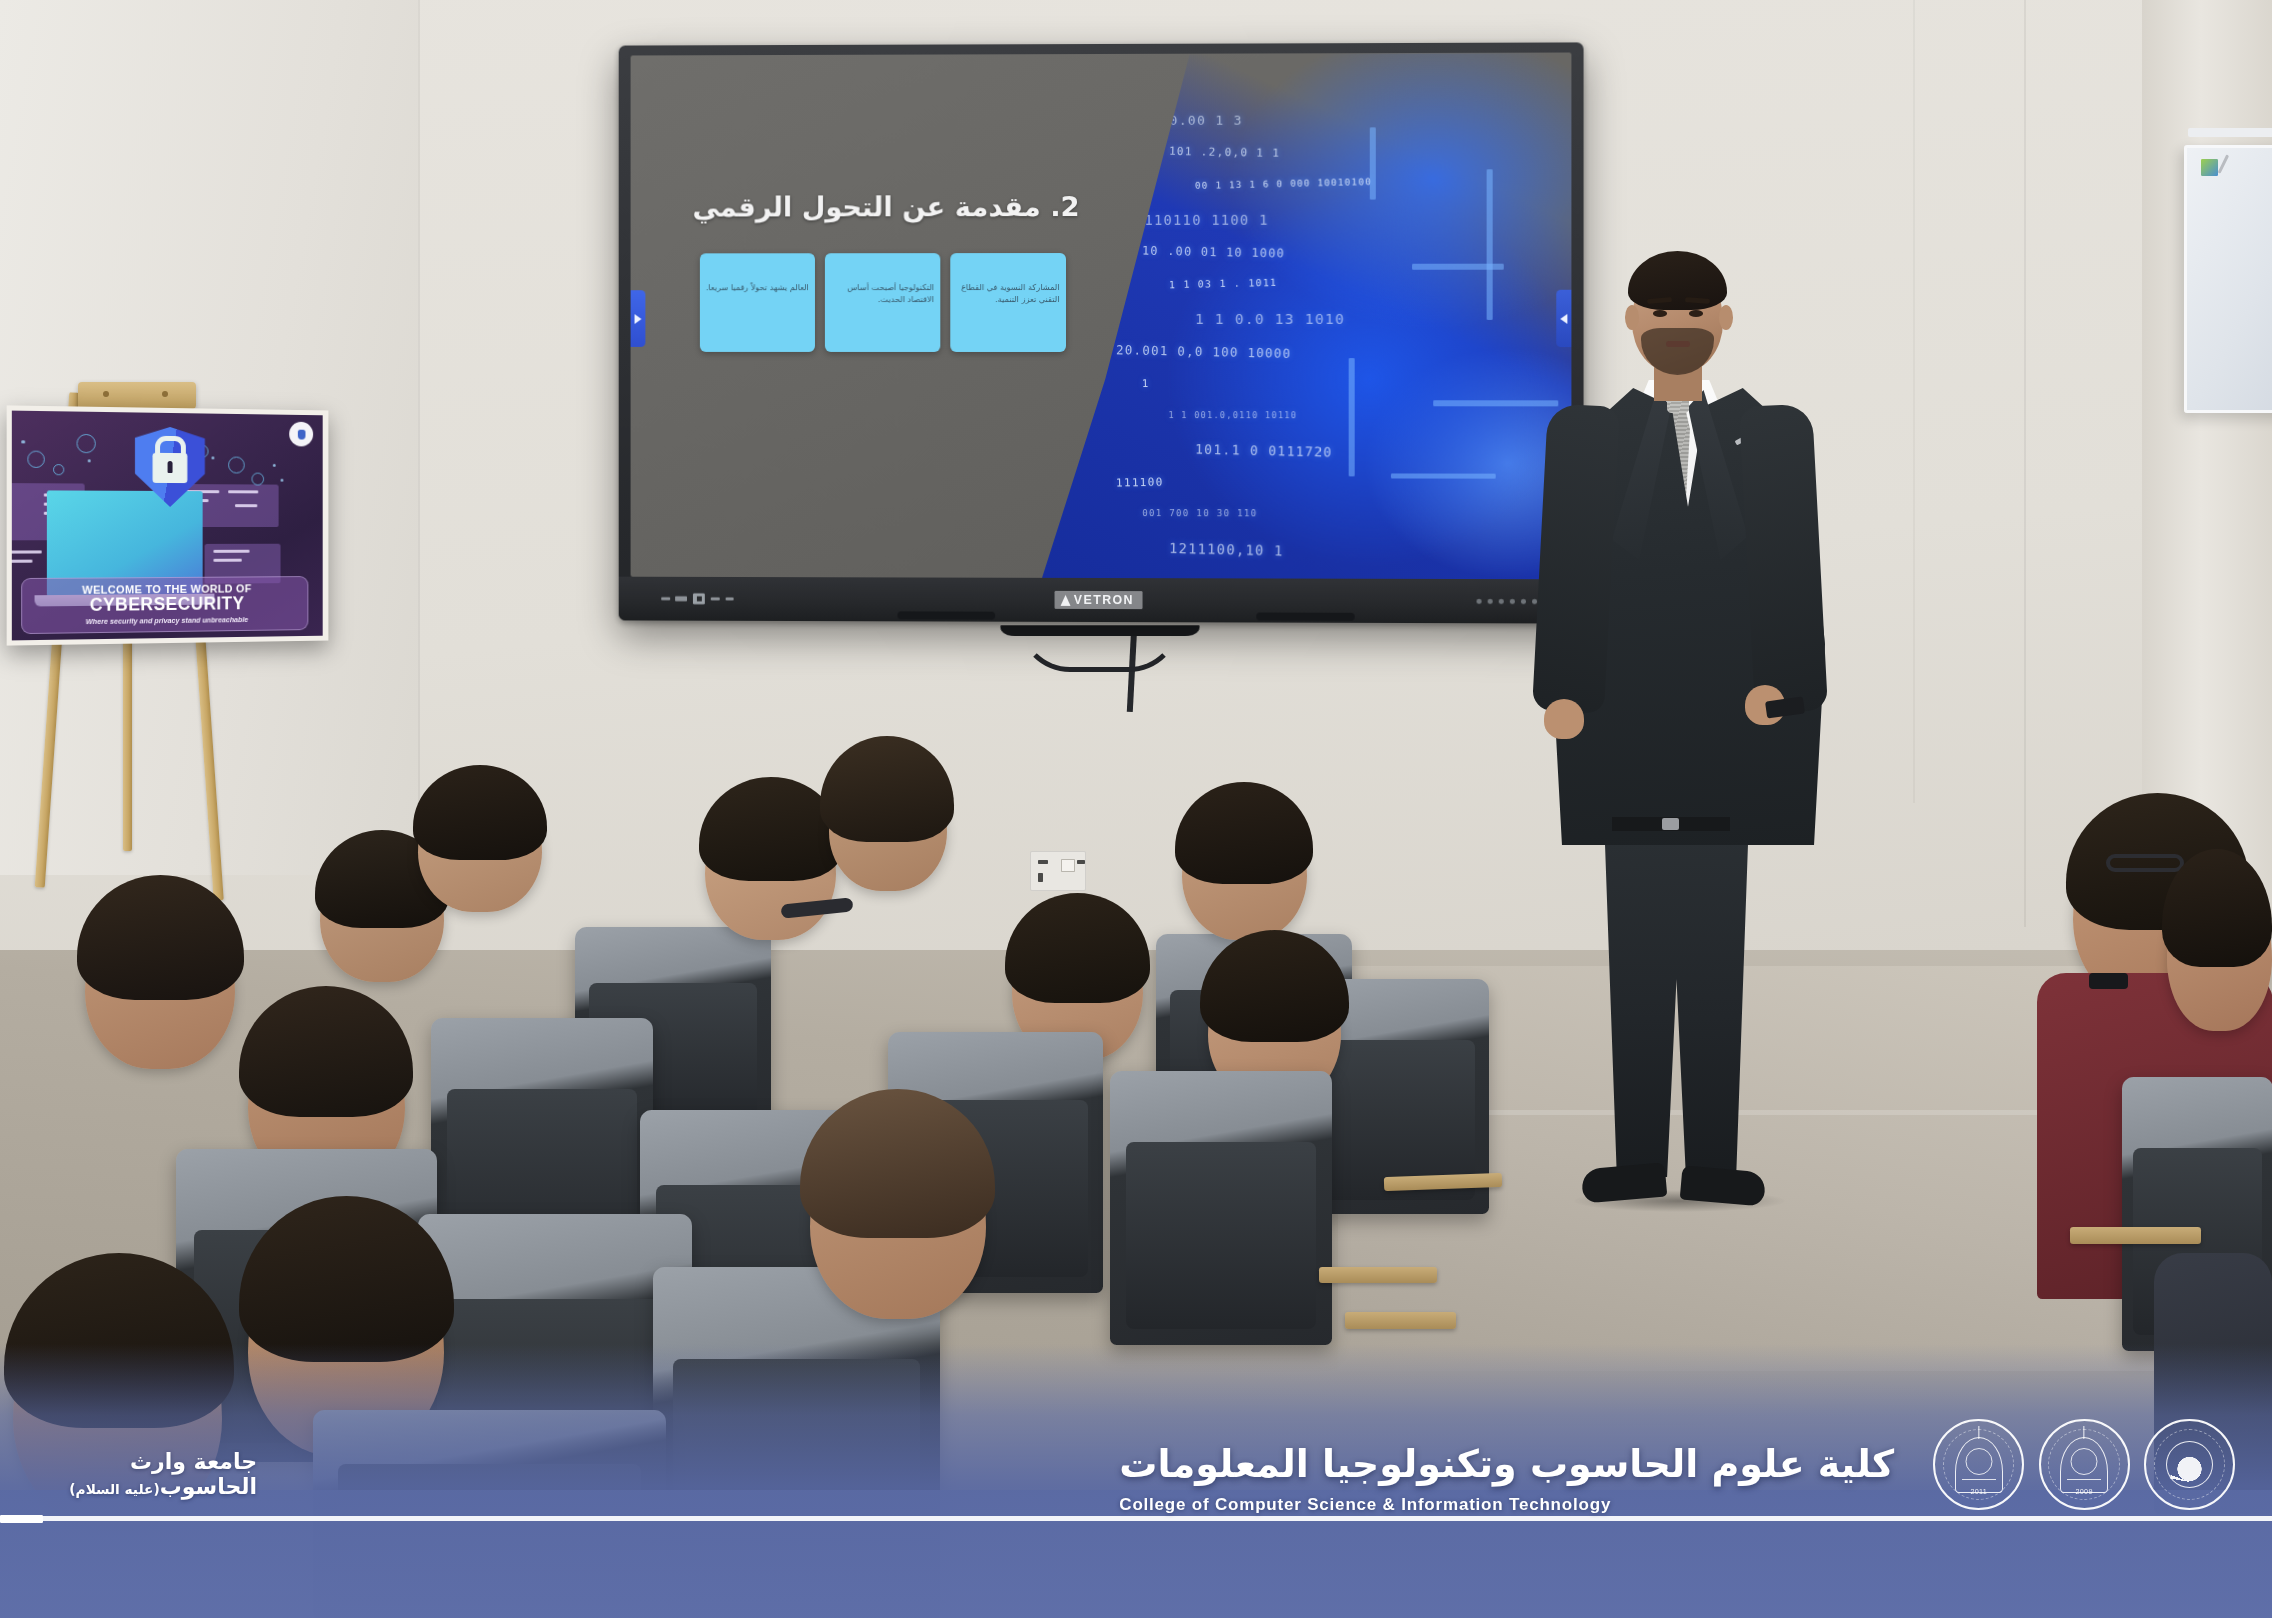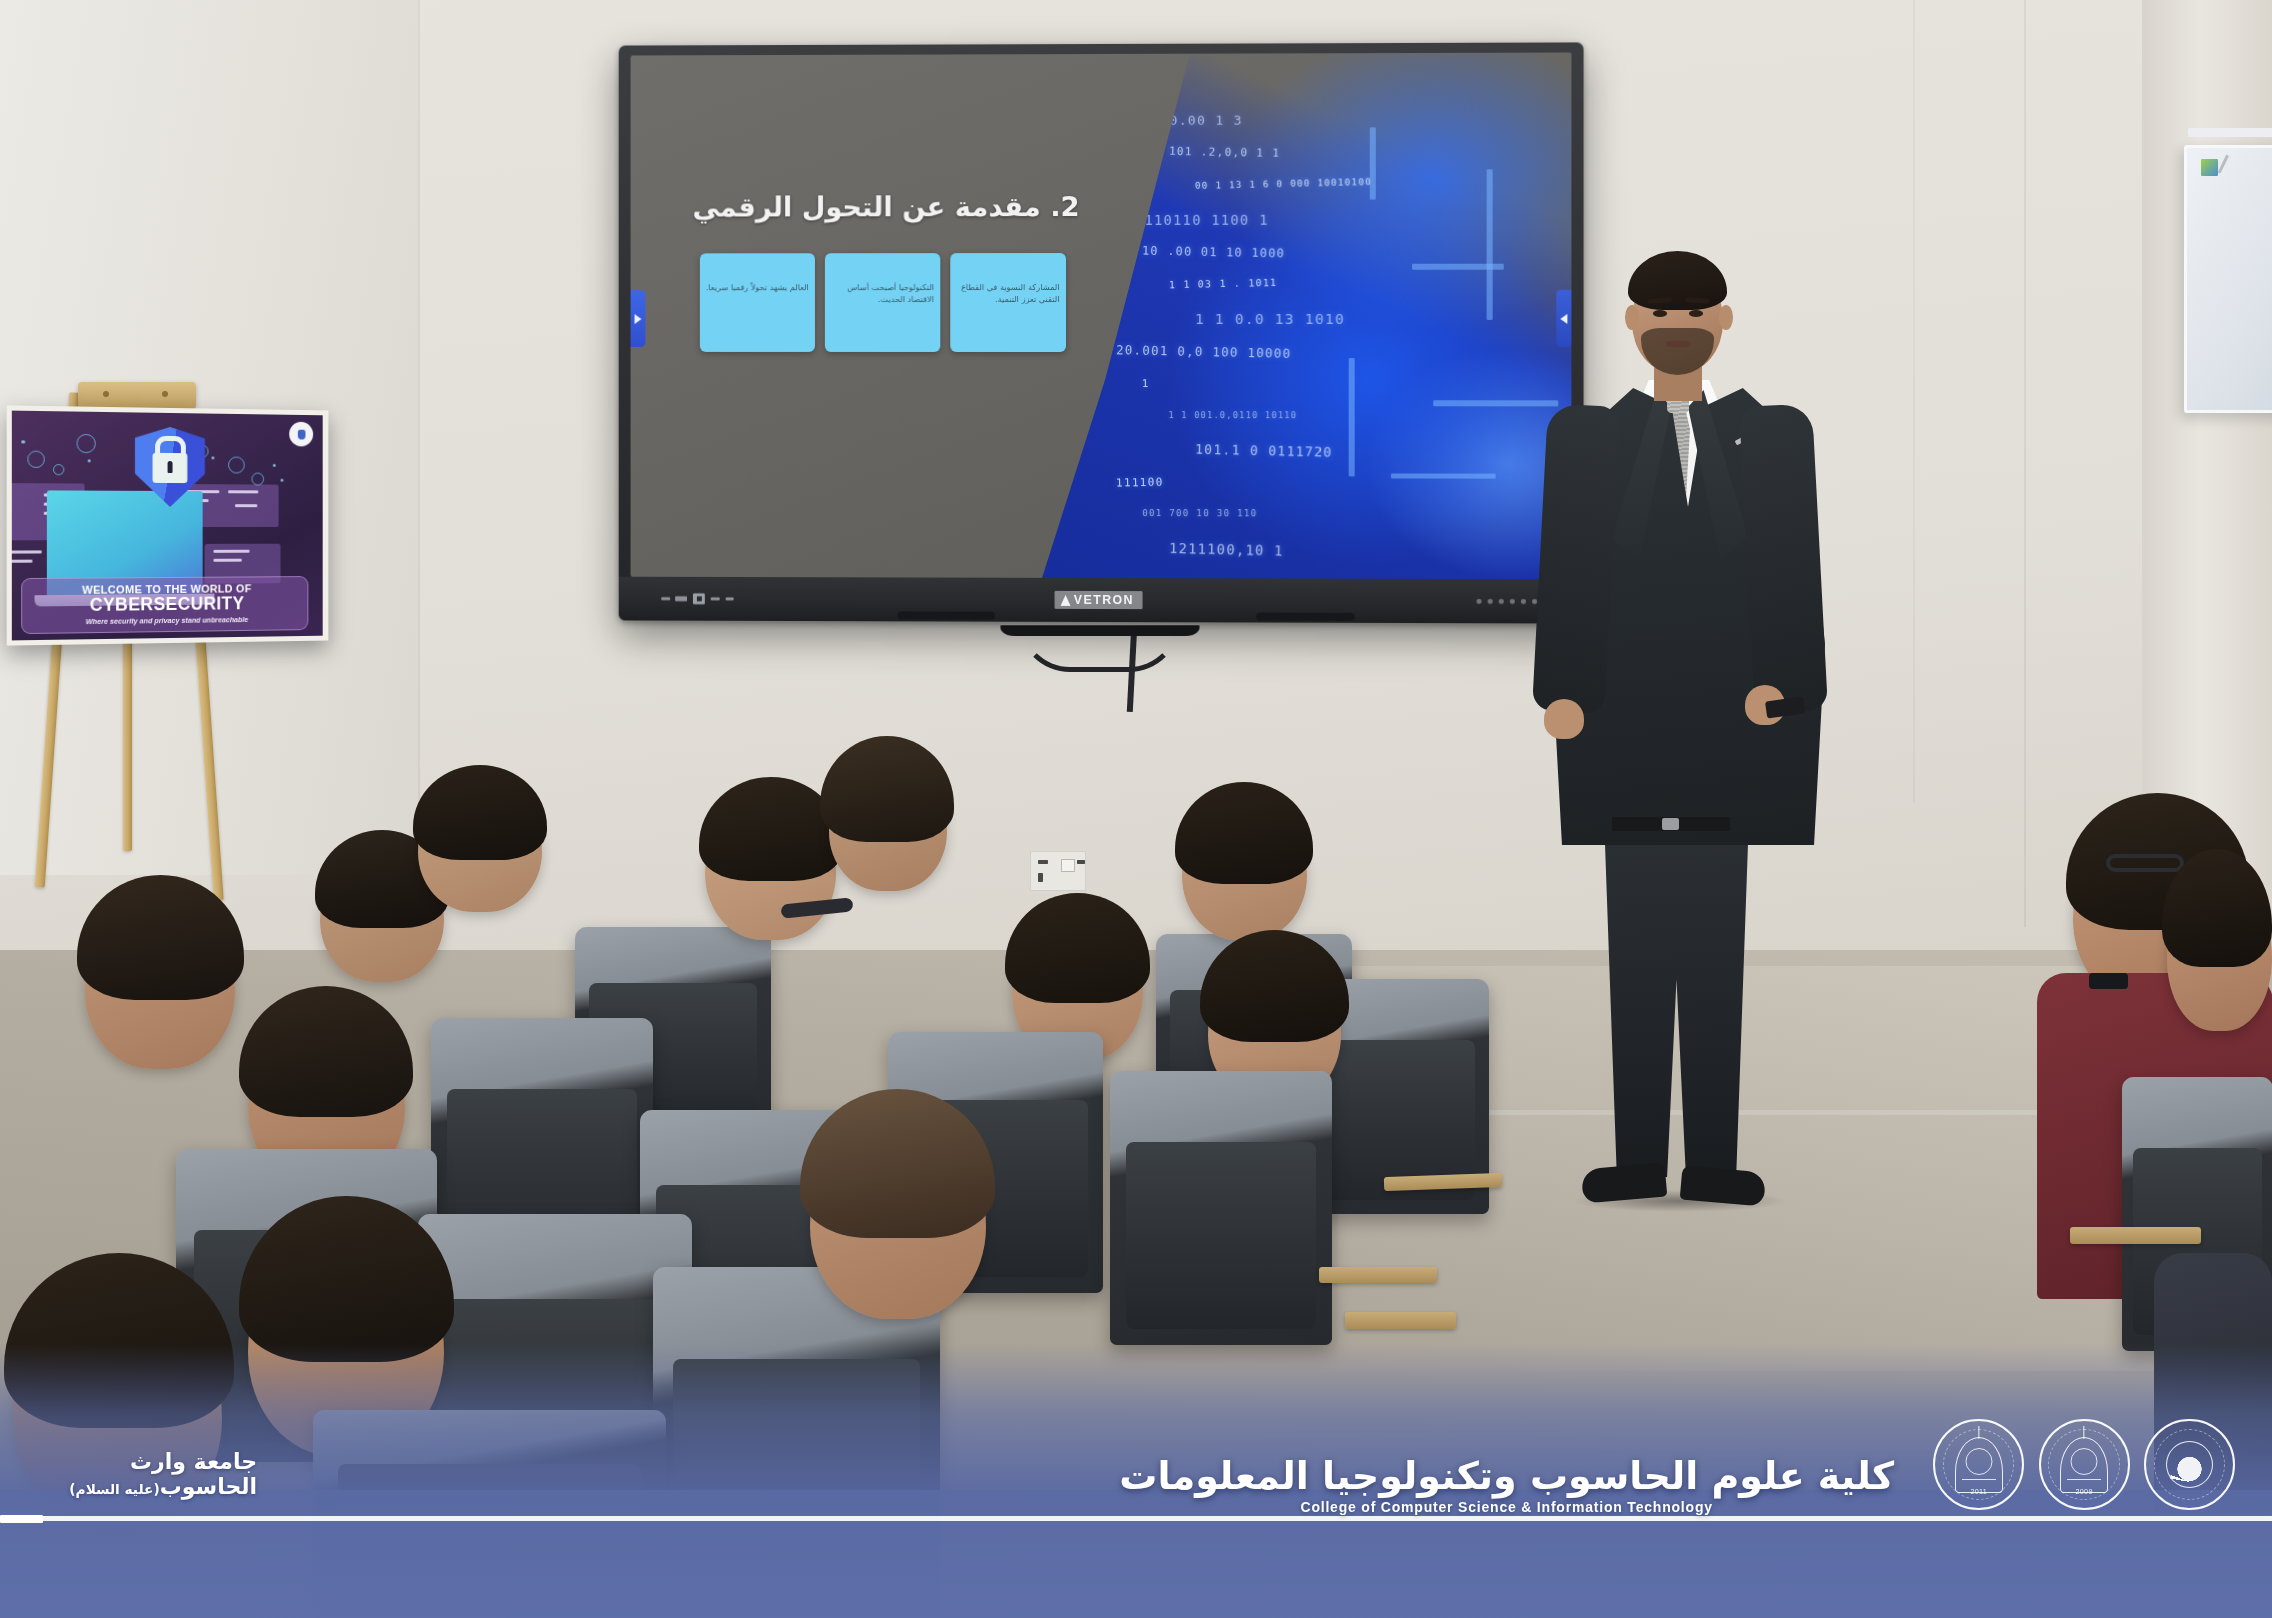--- a/index.html
+++ b/index.html
@@ -366,30 +366,30 @@
   .banner-tick { position:absolute; left:0; bottom:95px; width:43px; height:8.5px; background:#fff; border-radius:1.3px;}
   .uni-ar {
     position:absolute; left:0; bottom:119px; width:261px;
     text-align:right; direction:rtl; color:#fff;
     font-size:22px; font-weight:700; font-family:"DejaVu Sans", sans-serif;
     text-shadow:0 1.3px 3.9px rgba(20,30,70,.5);
     padding-right:3.9px;
   }
   .uni-ar small { font-size:13.7px; font-weight:600; }
   .college {
-    position:absolute; right:379px; bottom:103px; text-align:center; color:#fff;
+    position:absolute; right:379px; bottom:103px; text-align:left; color:#fff;
   }
   .college .ar {
     direction:rtl; font-size:38px; font-weight:700; letter-spacing:0.7px;
     font-family:"DejaVu Sans", sans-serif;
     text-shadow:0 2px 5.9px rgba(18,28,66,.55);
     line-height:1.1;
   }
   .college .en {
-    font-size:14px; font-weight:700; letter-spacing:0.8px; margin-top:1px;
+    font-size:17px; font-weight:700; letter-spacing:0.8px; margin-top:9px;
     font-family:"Liberation Sans", sans-serif;
     text-shadow:0 1.3px 4.6px rgba(18,28,66,.5);
   }
   .logos { position:absolute; right:38px; bottom:108px; display:flex; gap:14.4px; align-items:center; }
   .logo {
     width:91px; height:91px; border-radius:50%;
     border:2.6px solid rgba(255,255,255,.95);
     display:flex; align-items:center; justify-content:center;
     position:relative; overflow:hidden;
   }

